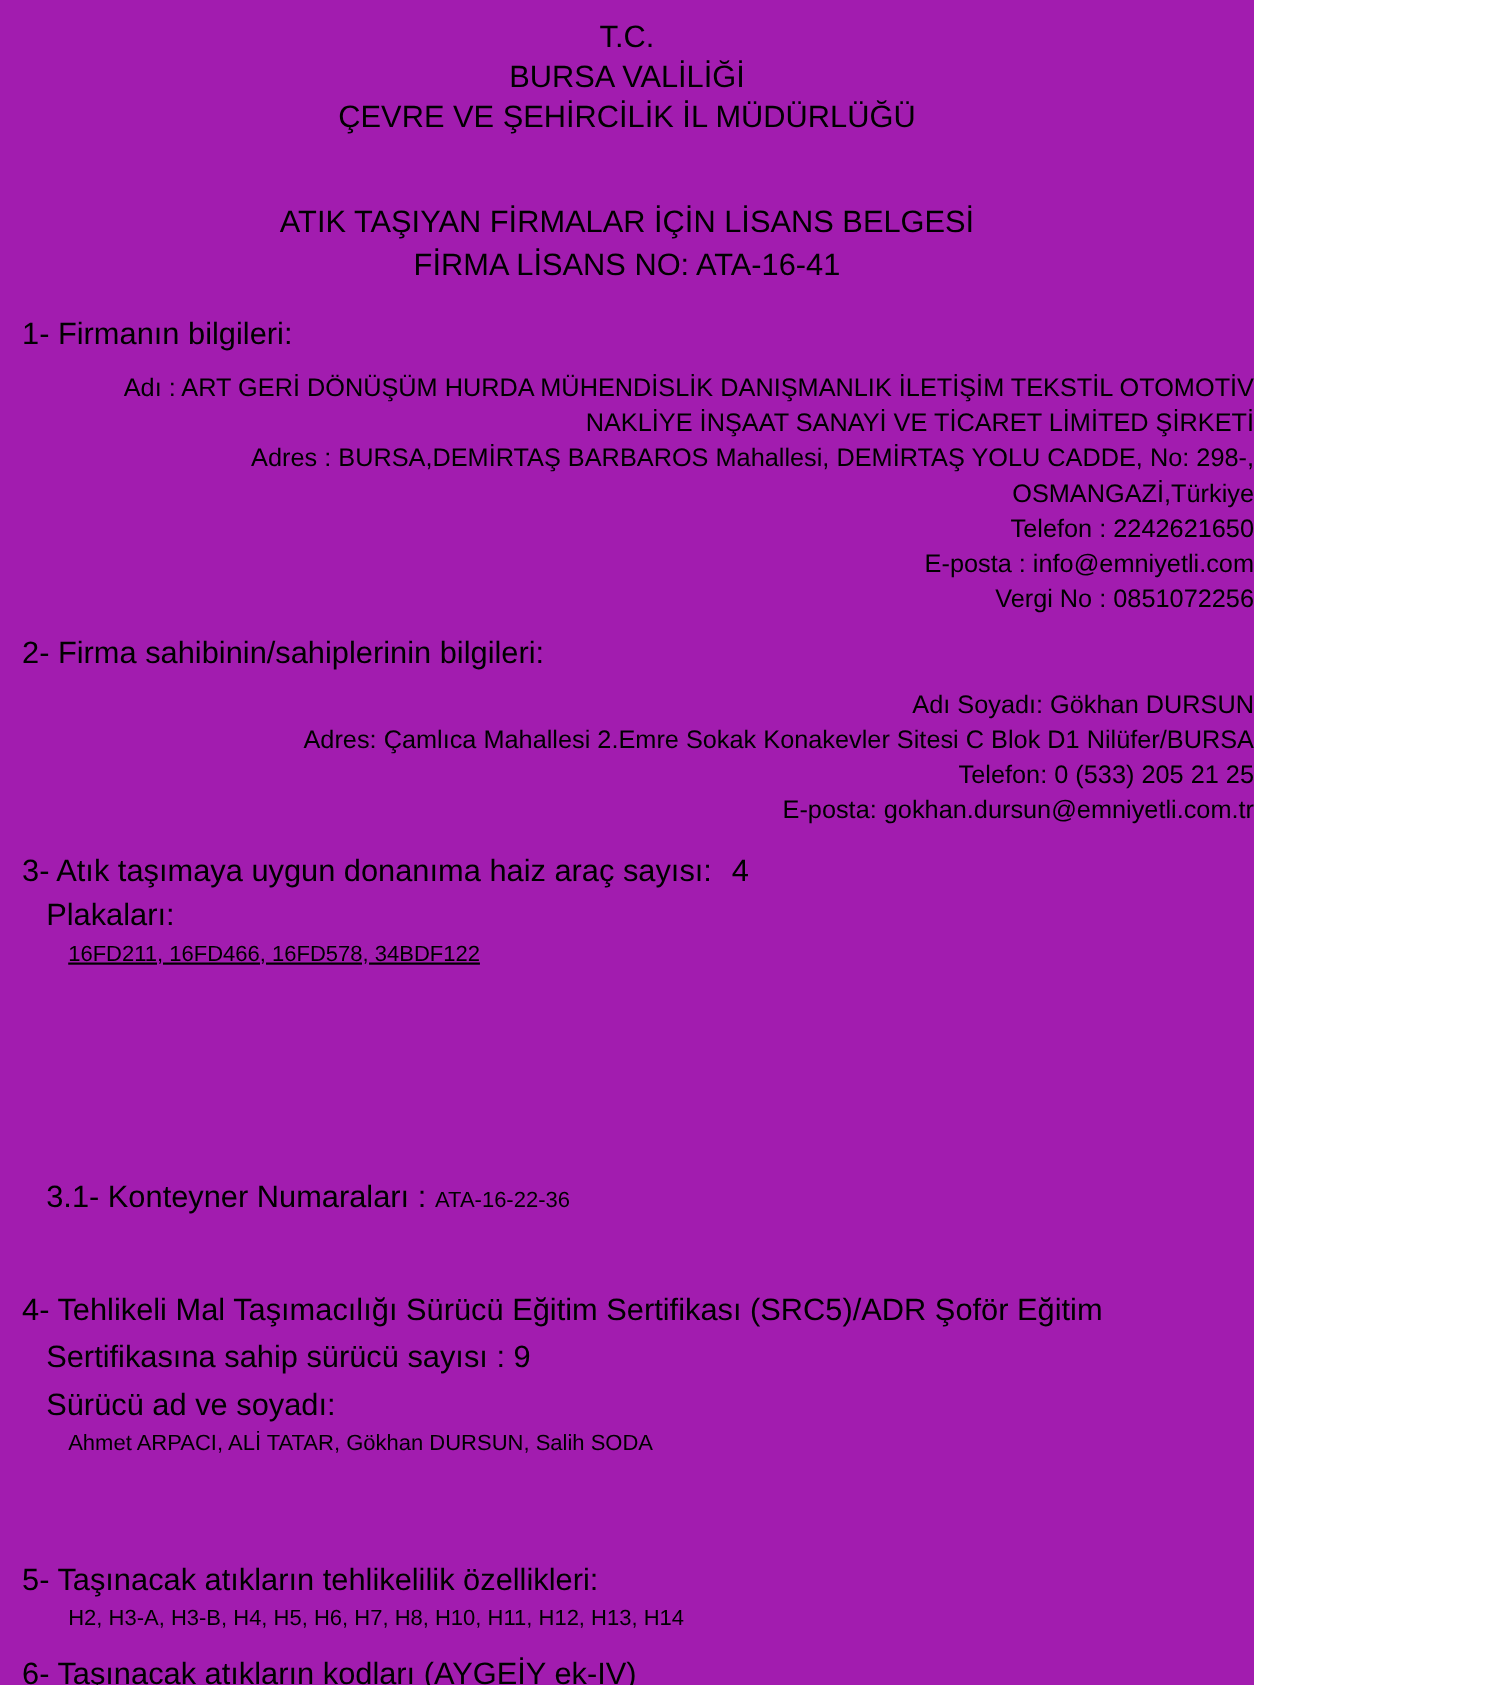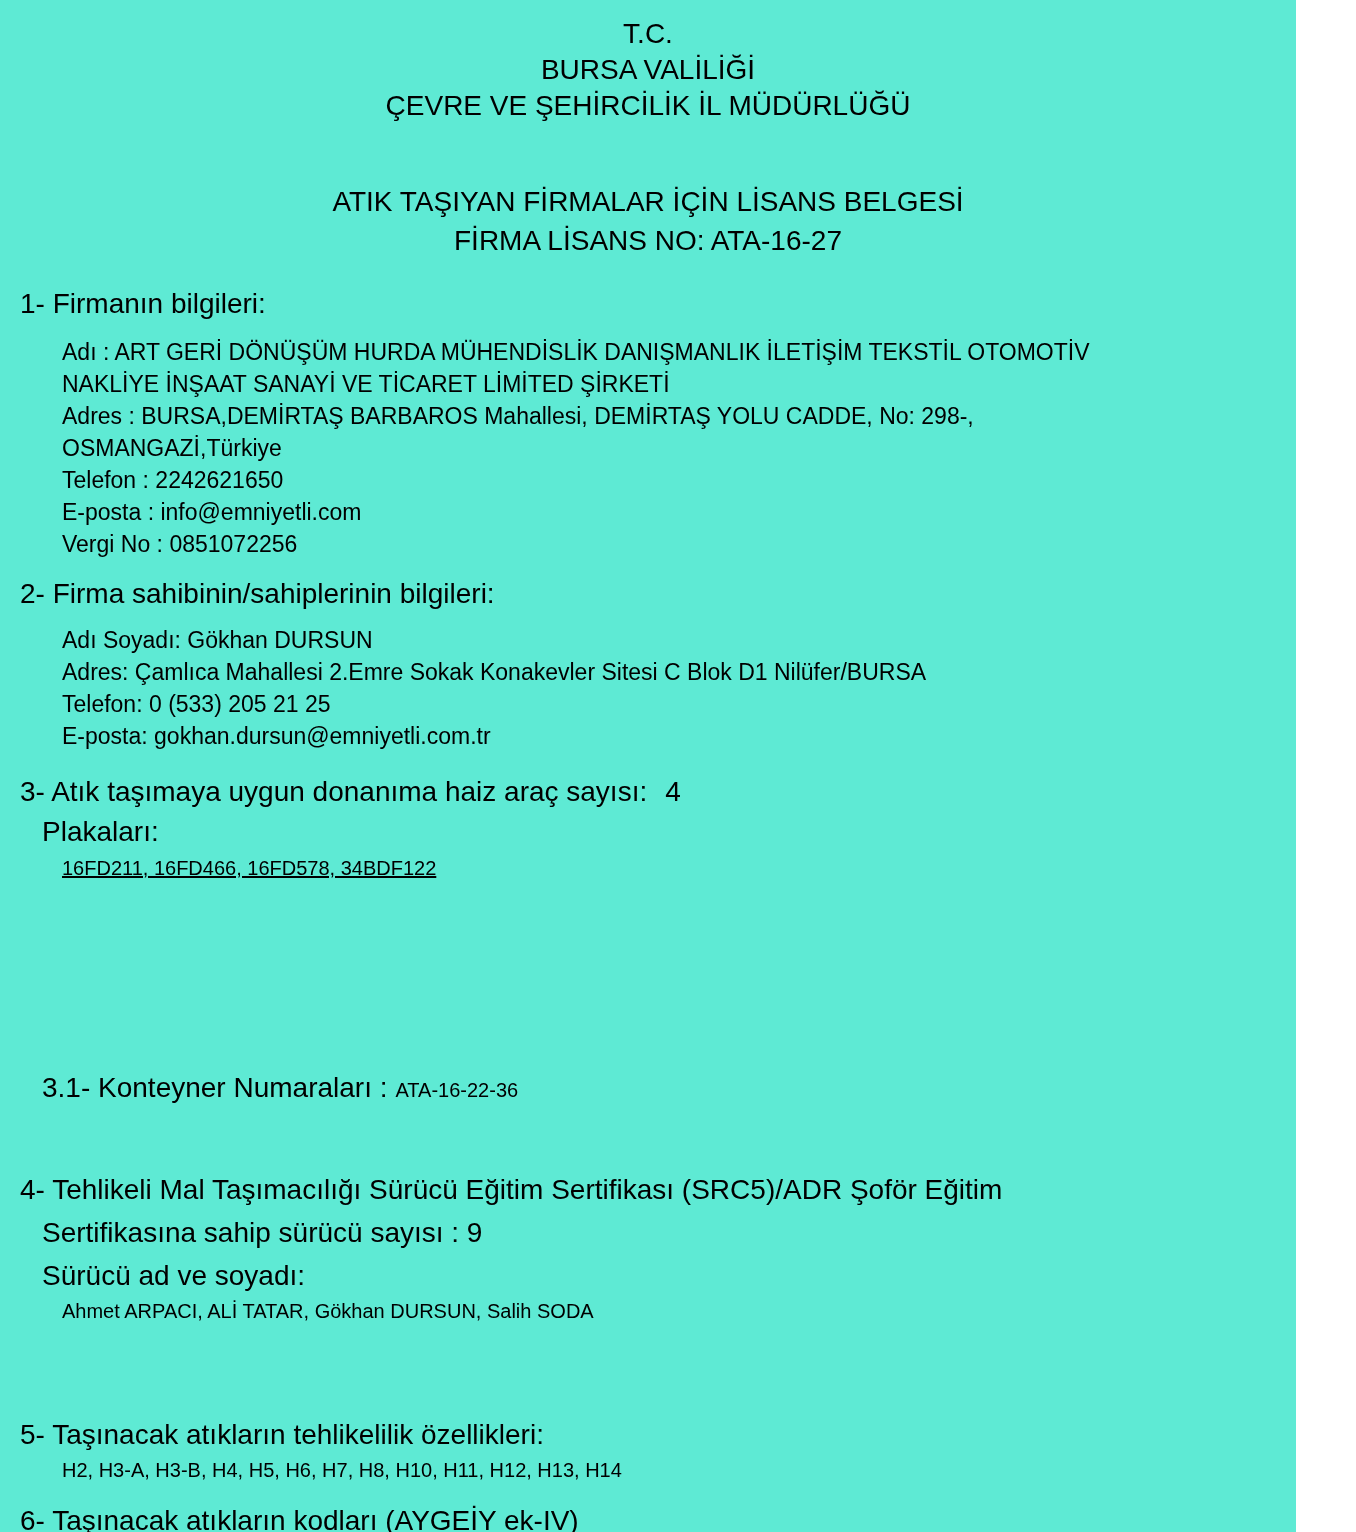--- a/index.html
+++ b/index.html
@@ -2,23 +2,23 @@
 <html><head>
 <meta charset="utf-8">
 <style>
   html, body {
     margin: 0;
     padding: 0;
     background: #ffffff;
   }
   .page {
     position: relative;
-    width: 1296px;
+    width: 1140px;
     height: 1532px;
-    background: #5eead4;
+    background: #a21caf;
     color: #000000;
     font-family: "Liberation Sans", "DejaVu Sans", sans-serif;
     overflow: hidden;
   }
   .center { text-align: center; }
   .header-block {
     padding-top: 16px;
     font-size: 28px;
     line-height: 36px;
   }
@@ -37,20 +37,21 @@
     font-size: 28px;
     line-height: 36px;
     padding-left: 42px;
     white-space: nowrap;
   }
   .detail {
     padding-left: 62px;
     font-size: 23px;
     line-height: 32px;
     white-space: nowrap;
+    text-align: right;
   }
   .small-line {
     padding-left: 62px;
     font-size: 20px;
     line-height: 24px;
     white-space: nowrap;
   }
   .count-val { margin-left: 18px; }
   .small-val {
     font-size: 20px;
@@ -79,21 +80,21 @@
 <div class="page">
 
   <div class="header-block center">
     <div>T.C.</div>
     <div>BURSA VALİLİĞİ</div>
     <div>ÇEVRE VE ŞEHİRCİLİK İL MÜDÜRLÜĞÜ</div>
   </div>
 
   <div class="title-block center">
     <div>ATIK TAŞIYAN FİRMALAR İÇİN LİSANS BELGESİ</div>
-    <div>FİRMA LİSANS NO: ATA-16-27</div>
+    <div>FİRMA LİSANS NO: ATA-16-41</div>
   </div>
 
   <div class="sec-h mt-s1h">1- Firmanın bilgileri:</div>
   <div class="mt-s1d">
     <div class="detail">Adı : ART GERİ DÖNÜŞÜM HURDA MÜHENDİSLİK DANIŞMANLIK İLETİŞİM TEKSTİL OTOMOTİV</div>
     <div class="detail">NAKLİYE İNŞAAT SANAYİ VE TİCARET LİMİTED ŞİRKETİ</div>
     <div class="detail">Adres : BURSA,DEMİRTAŞ BARBAROS Mahallesi, DEMİRTAŞ YOLU CADDE, No: 298-,</div>
     <div class="detail">OSMANGAZİ,Türkiye</div>
     <div class="detail">Telefon : 2242621650</div>
     <div class="detail">E-posta : info@emniyetli.com</div>

